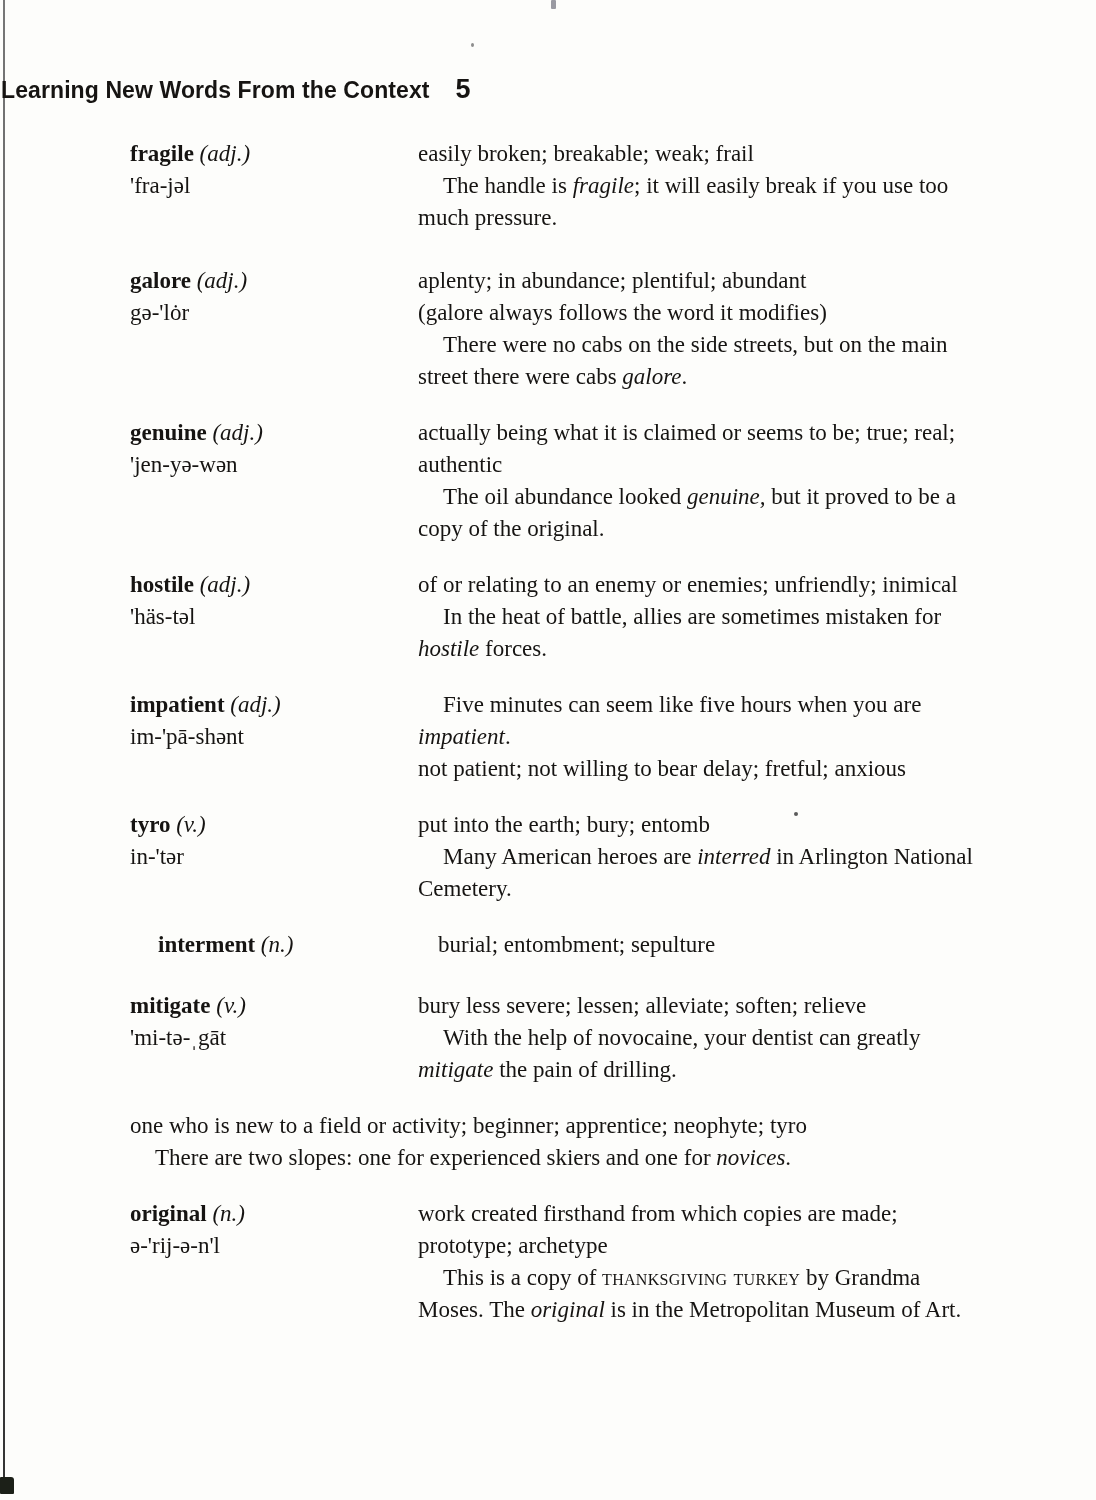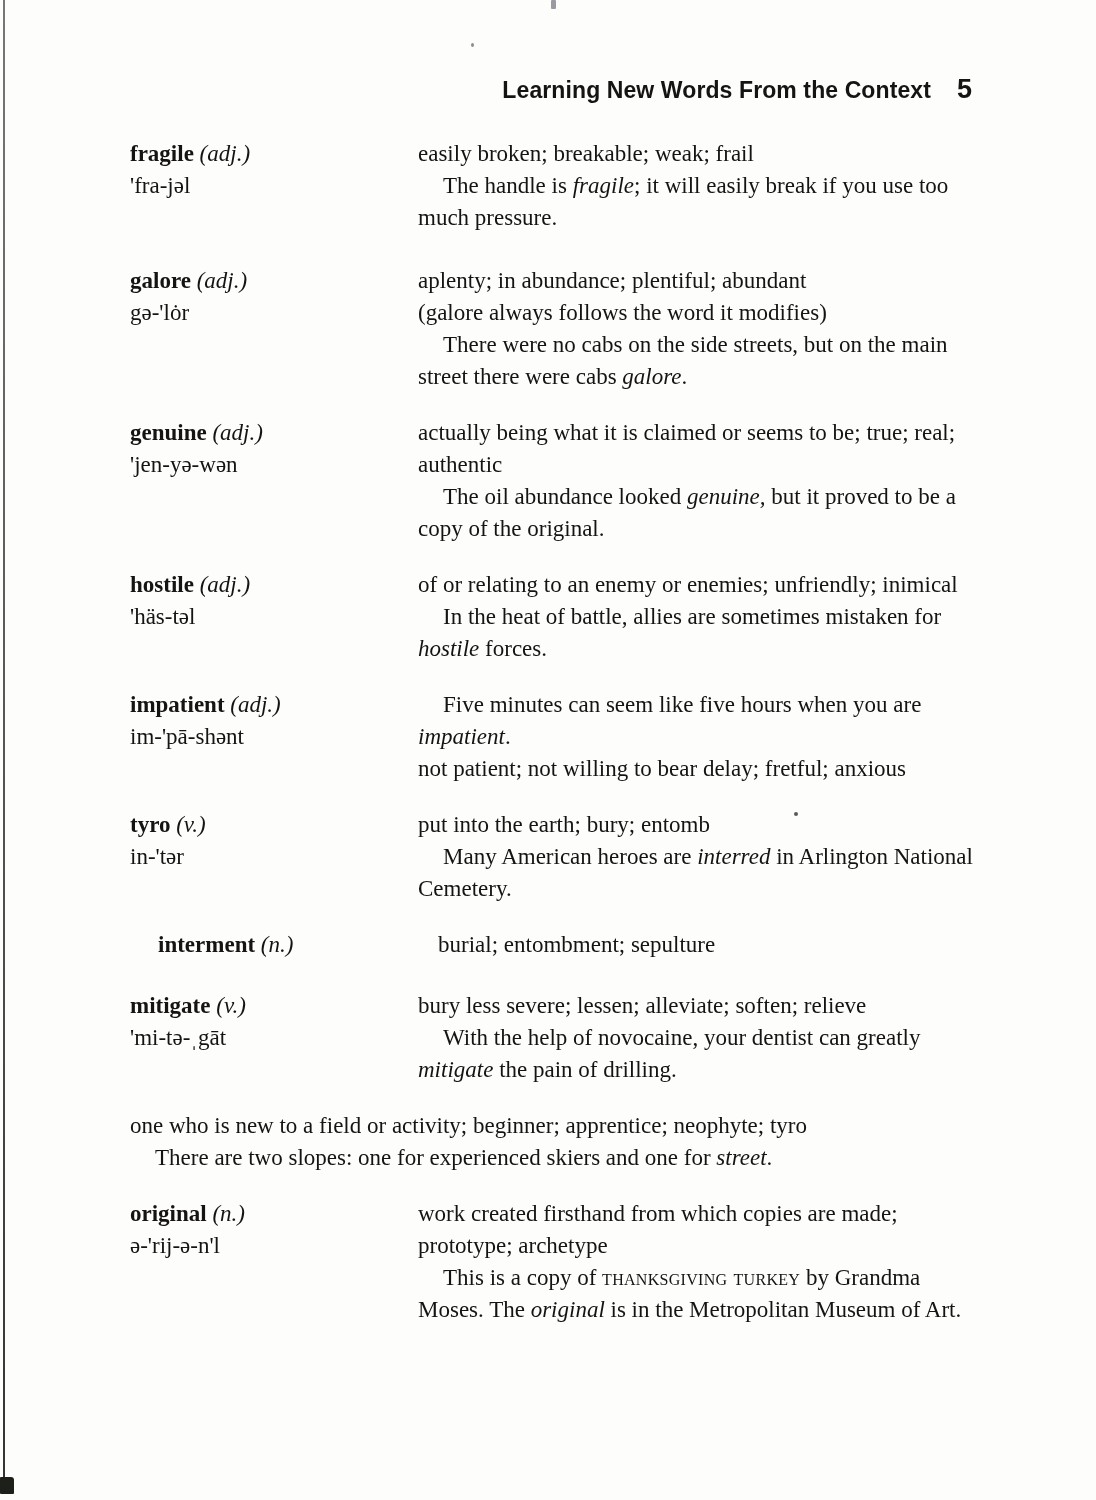--- a/index.html
+++ b/index.html
@@ -26,22 +26,22 @@
   }
   .tick-top {
     position:absolute; left:551px; top:0;
     width:5px; height:9px; background:#9a9aa2; border-radius:1px;
   }
   .speck-1 { position:absolute; left:471px; top:43px; width:3px; height:4px; background:#8d8d8d; border-radius:50%; }
   .speck-2 { position:absolute; left:794px; top:812px; width:4px; height:4px; background:#5a5a5a; border-radius:50%; }
 
   
   .header {
-    position:absolute; top:74px; left:8px; right:124px;
-    display:flex; justify-content:flex-end; align-items:baseline;
+    position:absolute; top:74px; left:1px; right:124px;
+    display:flex; justify-content:flex-start; align-items:baseline;
     font-family:"Liberation Sans", sans-serif;
   }
   .header-title { font-size:23px; font-weight:700; letter-spacing:0.1px; }
   .page-number { font-size:27px; font-weight:700; margin-left:26px; }
 
   
   .content {
     position:absolute; top:138px; left:130px; right:106px;
   }
   .entry {
@@ -187,21 +187,21 @@
       </div>
       <div class="entry-right">
           <p class="para definition"><span>bury less severe; lessen; alleviate; soften; relieve</span></p>
           <p class="para example"><span>With the help of novocaine, your dentist can greatly </span><span class="it">mitigate</span><span> the pain of drilling.</span></p>
         </div>
     </div>
 
     <div class="entry">
       <div class="entry-right">
           <p class="para definition"><span>one who is new to a field or activity; beginner; apprentice; neophyte; tyro</span></p>
-          <p class="para example"><span>There are two slopes: one for experienced skiers and one for </span><span class="it">street</span><span>.</span></p>
+          <p class="para example"><span>There are two slopes: one for experienced skiers and one for </span><span class="it">novices</span><span>.</span></p>
         </div>
     </div>
 
     <div class="entry">
       <div class="entry-left">
         <div class="headword-line">
           <span class="headword">original</span>
           <span class="pos">(n.)</span>
         </div>
         <div class="pron">ə-'rij-ə-n'l</div>

